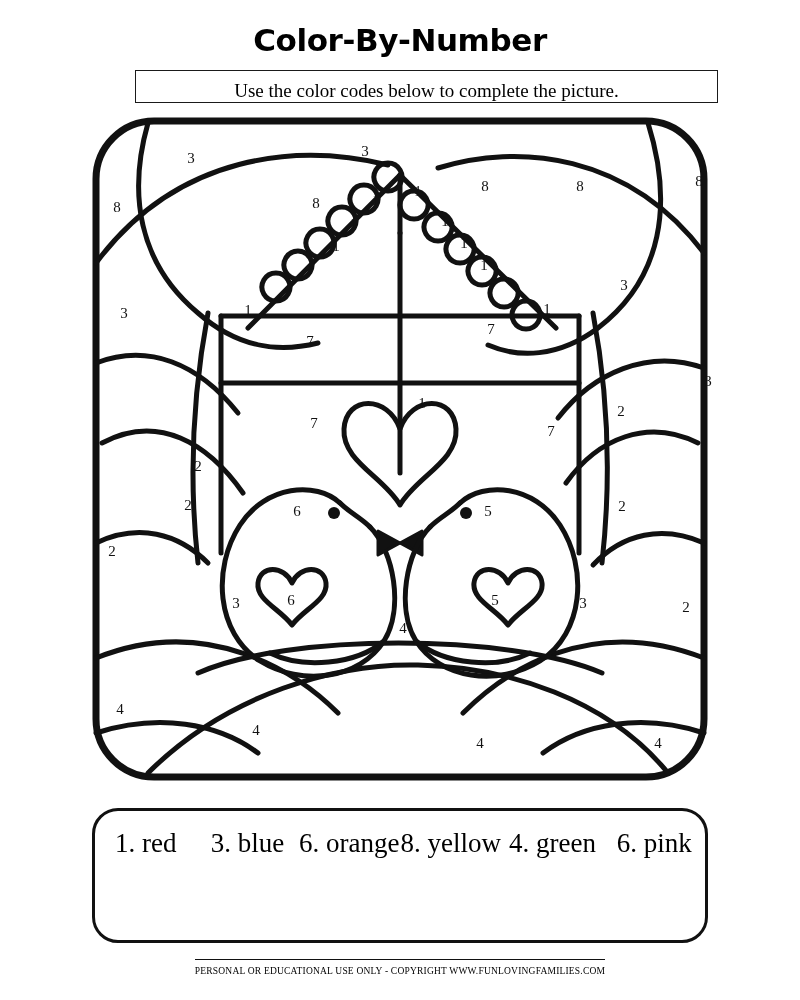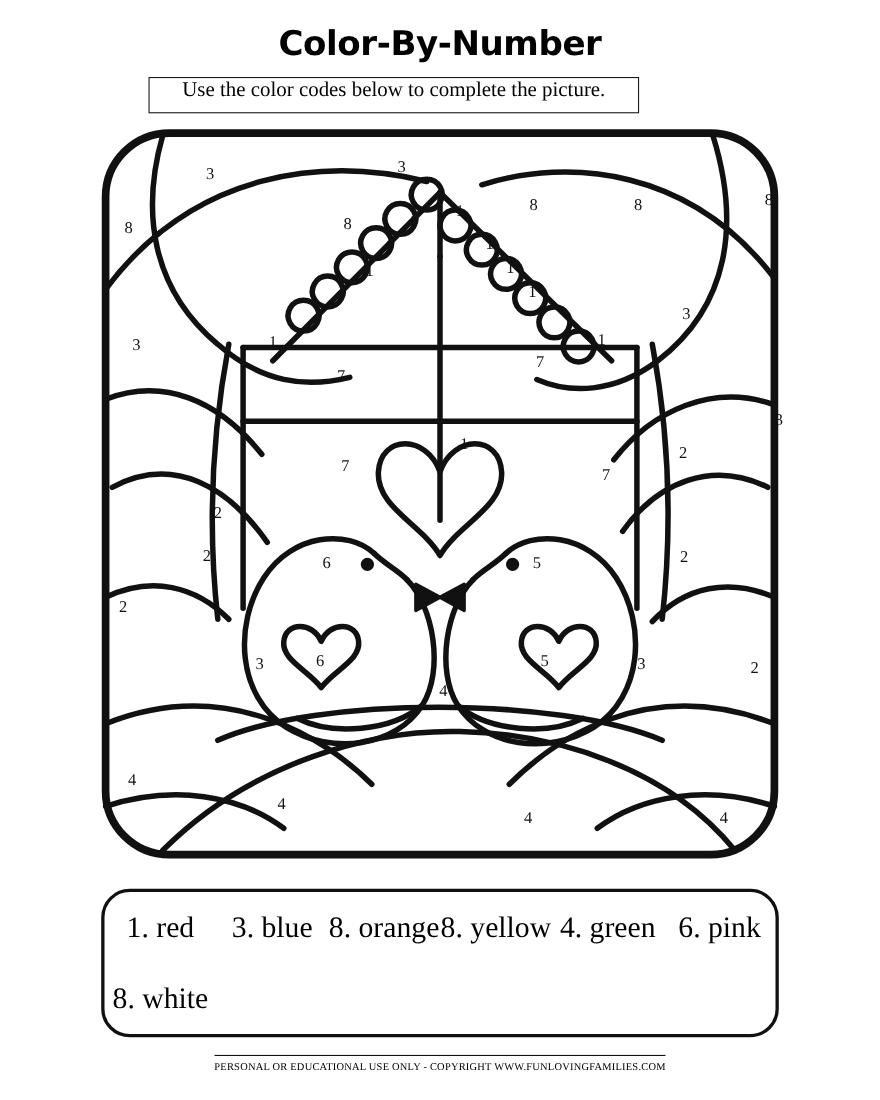--- a/index.html
+++ b/index.html
@@ -27,26 +27,26 @@
     text-align: center;
     font-family: "DejaVu Sans", sans-serif;
     font-weight: bold;
     font-size: 31px;
     letter-spacing: -0.4px;
   }
   .subtitle-box {
     position: absolute;
     top: 70px;
     left: 135px;
-    width: 446px;
+    width: 583px;
     height: 33px;
     border: 1.5px solid #1a1a1a;
     box-sizing: border-box;
     display: flex;
-    align-items: flex-start;
+    align-items: flex-end;
     justify-content: center;
   }
   .subtitle-text {
     font-family: "Liberation Serif", serif;
     font-size: 19px;
   }
   .art-wrap {
     position: absolute;
     top: 113px;
     left: 88px;
@@ -234,25 +234,24 @@
         <text class="num" x="392" y="635">4</text>
         <text class="num" x="570" y="635">4</text>
       </g>
     </svg>
   </div>
 
   <div class="legend-box">
     <div class="legend-grid">
       <div class="legend-item">1. red</div>
       <div class="legend-item">3. blue</div>
-      <div class="legend-item">8. orange</div>
+      <div class="legend-item">6. orange</div>
       <div class="legend-item">8. yellow</div>
       <div class="legend-item">4. green</div>
       <div class="legend-item">6. pink</div>
-      <div class="legend-item">8. white</div>
     </div>
   </div>
 
   <div class="footer">
     <div class="rule"></div>
     <span>PERSONAL OR EDUCATIONAL USE ONLY - COPYRIGHT WWW.FUNLOVINGFAMILIES.COM</span>
   </div>
 
 </div>
 

